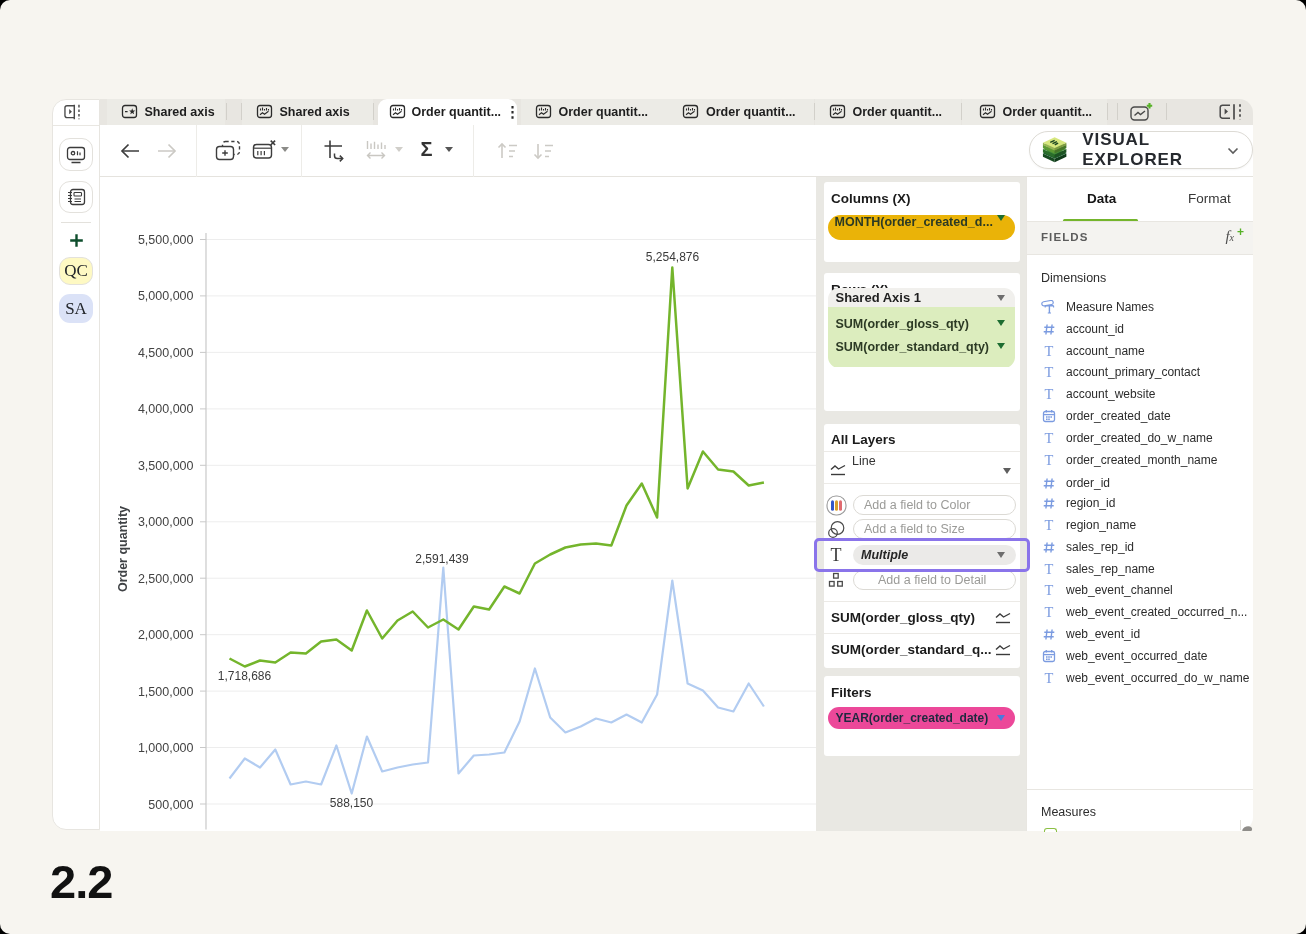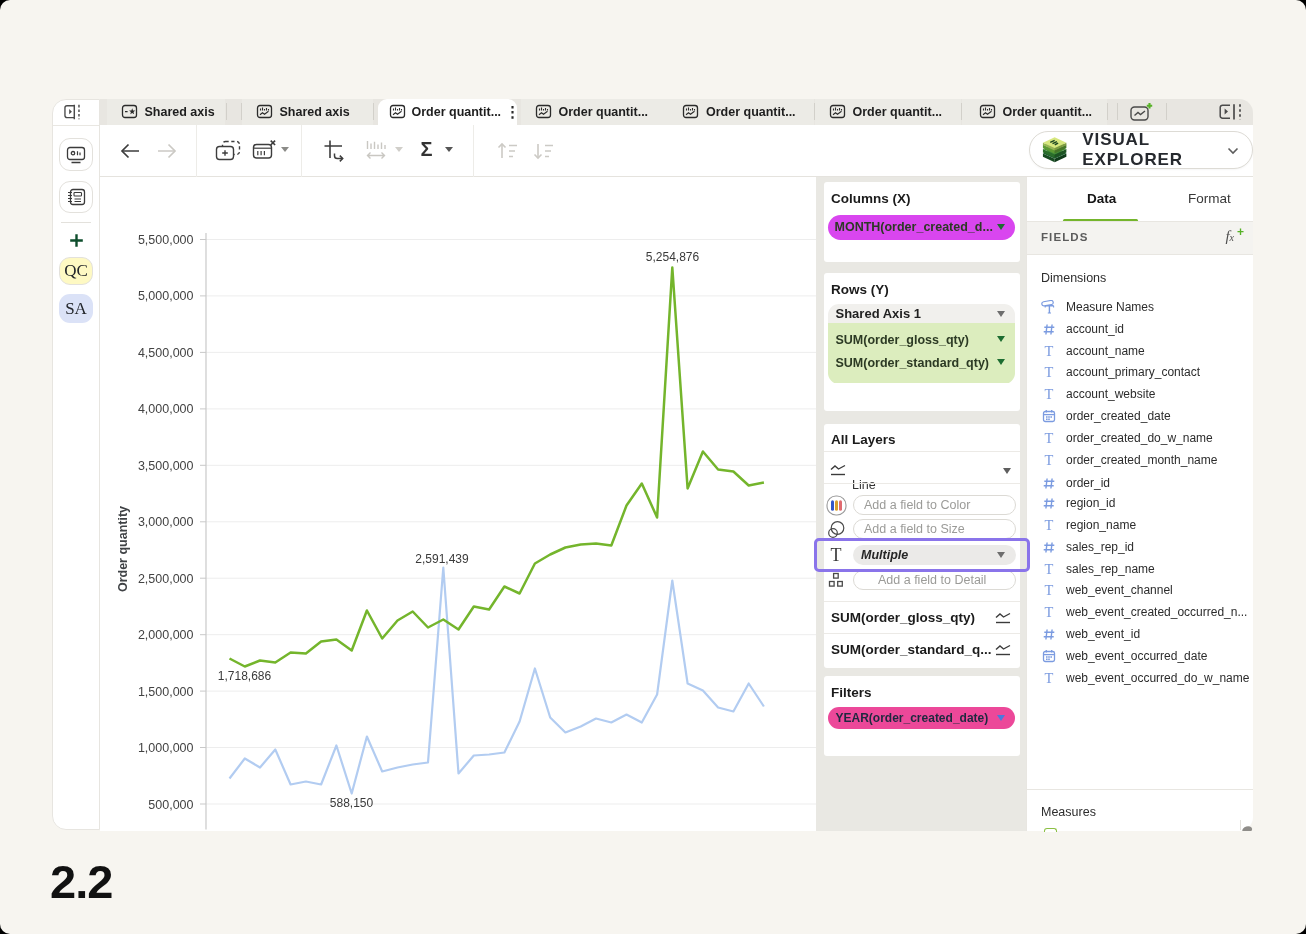--- a/index.html
+++ b/index.html
@@ -24,21 +24,21 @@
 .tbsep { position:absolute; top:0; width:1px; height:52px; background:#edece8; }
 .ve-pill { position:absolute; right:0px; top:6px; width:224px; height:38px; background:#fff; border:1px solid #dddbd5; border-radius:19px; display:flex; align-items:center; box-shadow:0 1px 2px rgba(0,0,0,.04); }
 .ve-text { font-size:17px; font-weight:bold; letter-spacing:0.9px; color:#26292e; margin-left:13px; }
 
 .chartcard { left:99.5px; top:176.5px; width:716.5px; height:654px; background:#fff; }
 .ctitle { position:absolute; left:26.5px; top:17px; font-size:18.5px; color:#31363b; letter-spacing:0.1px; }
 
 .shelf { left:816px; top:176.5px; width:210px; height:654px; background:#e9e8e3; }
 .card { position:absolute; left:8px; width:196px; background:#fff; border-radius:3px; }
 .card-title { position:absolute; left:16px; font-size:13.5px; font-weight:bold; color:#1b1b1b; }
-.gpill { position:absolute; left:14px; width:170px; height:25px; background:#d946ef; border-radius:12.5px; display:flex; align-items:center; font-size:12.5px; font-weight:bold; color:#2c3a24; }
+.gpill { position:absolute; left:14px; width:170px; height:25px; background:#eab308; border-radius:12.5px; display:flex; font-size:12.5px; font-weight:bold; color:#2c3a24; }
 .caret-g { position:absolute; right:10px; width:0; height:0; border-left:4.5px solid transparent; border-right:4.5px solid transparent; border-top:6px solid #1d6d31; }
 .caret-gray { position:absolute; right:10px; width:0; height:0; border-left:4.5px solid transparent; border-right:4.5px solid transparent; border-top:6px solid #6e6e6e; }
 .caret-blue { position:absolute; right:10px; width:0; height:0; border-left:4.5px solid transparent; border-right:4.5px solid transparent; border-top:6px solid #4a79df; }
 .fieldpill { position:absolute; left:38px; width:162px; height:20px; border:1px solid #dcdad5; border-radius:10px; font-size:12.5px; color:#9b9b98; display:flex; align-items:center; padding-left:10px; background:#fff; }
 .hr { position:absolute; left:0; width:100%; height:1px; background:#eceae6; }
 
 .datapanel { left:1026px; top:176.5px; width:227px; height:654px; background:#fff; border-left:1px solid #e8e6e1; border-radius:0 0 14px 0; }
 .dtab { position:absolute; top:0; height:44px; display:flex; align-items:center; font-size:13.5px; }
 .fieldsband { position:absolute; left:0; top:44.5px; width:100%; height:33.5px; background:#f4f3f0; border-top:1px solid #e8e6e1; border-bottom:1px solid #e8e6e1; }
 .frow { position:absolute; left:14px; font-size:12px; color:#2c2c2c; display:flex; align-items:flex-end; height:22px; }
@@ -246,41 +246,41 @@
   <div class="abs shelf">
     <div class="card" style="top:5.5px;height:80px;">
       <div class="card-title" style="left:7px;top:9px;">Columns (X)</div>
       <div class="gpill" style="left:3.5px;top:32.5px;width:187px;">
           <span style="margin-left:7px;">MONTH(order_created_d...</span>
           <span class="caret-g"></span>
         </div>
     </div>
     <div class="card" style="top:96px;height:138.5px;">
       <div class="card-title" style="left:7px;top:9px;">Rows (Y)</div>
-      <div style="position:absolute;left:3.5px;top:31px;width:187px;height:80px;border-radius:11px;overflow:hidden;">
+      <div style="position:absolute;left:3.5px;top:15px;width:187px;height:80px;border-radius:11px;overflow:hidden;">
         <div style="position:absolute;left:0;top:0;width:100%;height:19.6px;background:#f1f0ed;display:flex;align-items:center;font-size:13px;font-weight:bold;color:#1f1f1f;">
             <span style="margin-left:8px;">Shared Axis 1</span>
             <span class="caret-gray" style="top:7px;"></span>
           </div>
         <div style="position:absolute;left:0;top:19.6px;width:100%;height:60.4px;background:#dcedbe;">
           <div style="position:absolute;left:8px;top:5.5px;height:22px;display:flex;align-items:center;font-size:12.5px;font-weight:bold;color:#2c3a24;">SUM(order_gloss_qty)</div>
           <div class="caret-g" style="top:13px;"></div>
           <div style="position:absolute;left:8px;top:28.5px;height:22px;display:flex;align-items:center;font-size:12.5px;font-weight:bold;color:#2c3a24;">SUM(order_standard_qty)</div>
           <div class="caret-g" style="top:36px;"></div>
         </div>
       </div>
     </div>
     <div class="card" style="top:247px;height:244px;">
       <div class="card-title" style="left:7px;top:8.5px;">All Layers</div>
       <div class="hr" style="top:27.5px;"></div>
       <svg style="position:absolute;left:6px;top:40px;" width="16" height="12" viewBox="0 0 16 12" fill="none" stroke="#3b3b3b" stroke-width="1.4">
           <path d="M1 5.5L5 2l3.5 3L15 1.5"></path>
           <path d="M1 10.5h14"></path>
         </svg>
-      <div style="position:absolute;left:28px;top:54px;font-size:12.5px;color:#333;">Line</div>
+      <div style="position:absolute;left:28px;top:30px;font-size:12.5px;color:#333;">Line</div>
       <div class="caret-gray" style="right:9px;top:44px;border-top-color:#5e5e5e;"></div>
       <div class="hr" style="top:59px;"></div>
       <svg style="position:absolute;left:2px;top:71px;" width="21" height="21" viewBox="0 0 21 21">
           <rect x="1" y="1" width="19" height="19" rx="9" fill="#fff" stroke="#9a9a9a" stroke-width="1.1"></rect>
           <rect x="5" y="5.2" width="3" height="10.6" rx="1.5" fill="#3355c8"></rect>
           <rect x="9" y="5.2" width="3" height="10.6" rx="1.5" fill="#d89f2e"></rect>
           <rect x="13" y="5.2" width="3" height="10.6" rx="1.5" fill="#e06a70"></rect>
         </svg>
       <div class="fieldpill" style="left:29px;top:71px;width:163px;">Add a field to Color</div>
       <svg style="position:absolute;left:2px;top:96px;" width="20" height="20" viewBox="0 0 20 20" fill="none" stroke="#4a4a4a" stroke-width="1.2">

